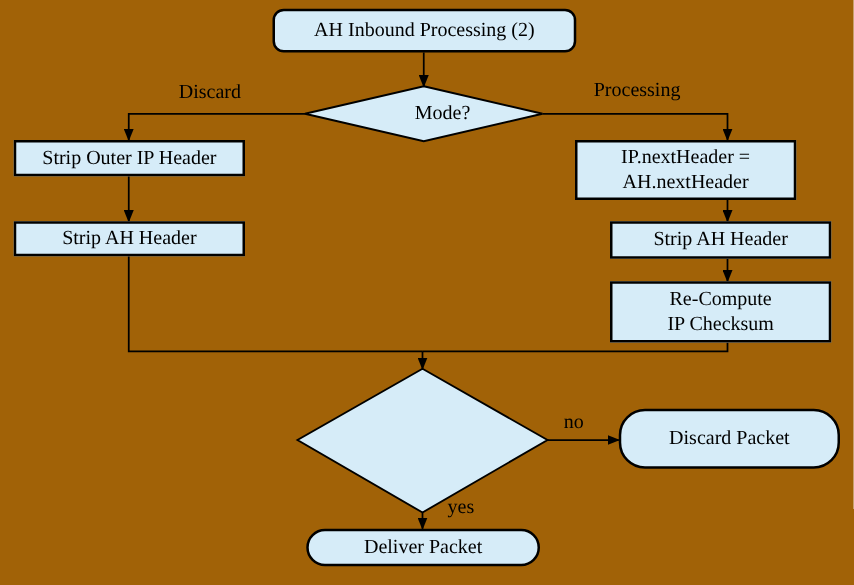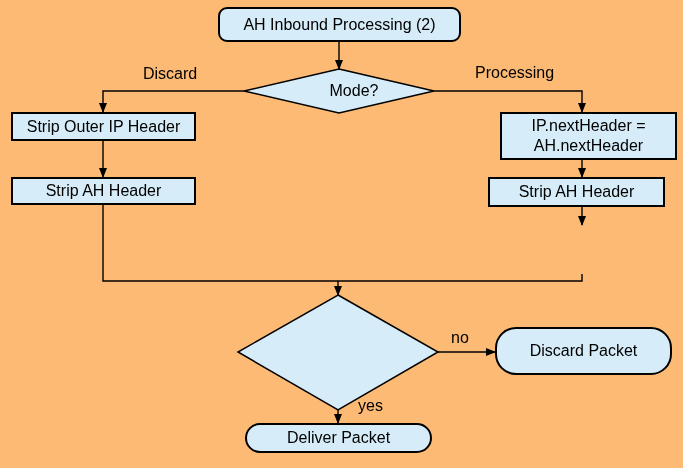--- a/index.html
+++ b/index.html
@@ -1,22 +1,22 @@
 <!DOCTYPE html>
 <html><head>
 <meta charset="utf-8">
 <style>
   html, body { margin: 0; padding: 0; background: #ffffff; }
   .canvas {
     position: relative;
     width: 683px;
     height: 468px;
-    background: #fdba74;
+    background: #a16207;
     overflow: hidden;
-    font-family: Liberation Sans, sans-serif;
+    font-family: Liberation Serif, serif;
     color: #000000;
   }
   svg.connector-layer {
     position: absolute;
     left: 0; top: 0;
     width: 683px; height: 468px;
   }
   svg.connector-layer path.edge {
     fill: none;
     stroke: #000000;
@@ -83,25 +83,27 @@
     <polygon class="diamond" points="339,69 434,91 339,113 244,91" fill="#d6ecf8"></polygon>
     <polygon class="diamond" points="338,295 438,352 338,410 238,352" fill="#d6ecf8"></polygon>
   </svg>
 
   <div class="node rounded" style="left:218px; top:7px; width:243px; height:35px;">AH Inbound Processing (2)</div>
 
   <div class="node" style="left:11px; top:112px; width:185px; height:29px;">Strip Outer IP Header</div>
 
   <div class="node" style="left:11px; top:177px; width:185px; height:28px;">Strip AH Header</div>
 
-  <div class="node" style="left:500px; top:112px; width:177px; height:48px;">IP.nextHeader =
+  <div class="node" style="left:460px; top:112px; width:177px; height:48px;">IP.nextHeader =
 AH.nextHeader</div>
 
   <div class="node" style="left:488px; top:177px; width:177px; height:30px;">Strip AH Header</div>
 
+  <div class="node" style="left:488px; top:225px; width:177px; height:49px;">Re-Compute
+IP Checksum</div>
 
   <div class="node" style="left:495px; top:327px; width:177px; height:48px;border-radius:21px;">Discard Packet</div>
 
   <div class="node" style="left:245px; top:423px; width:187px; height:30px;border-radius:15px;">Deliver Packet</div>
 
   <div class="diamond-label" style="left:304px; top:80px; width:100px; height:22px;">Mode?</div>
 
 
   <span class="edge-label" style="left:143px; top:65px;">Discard</span>
 

